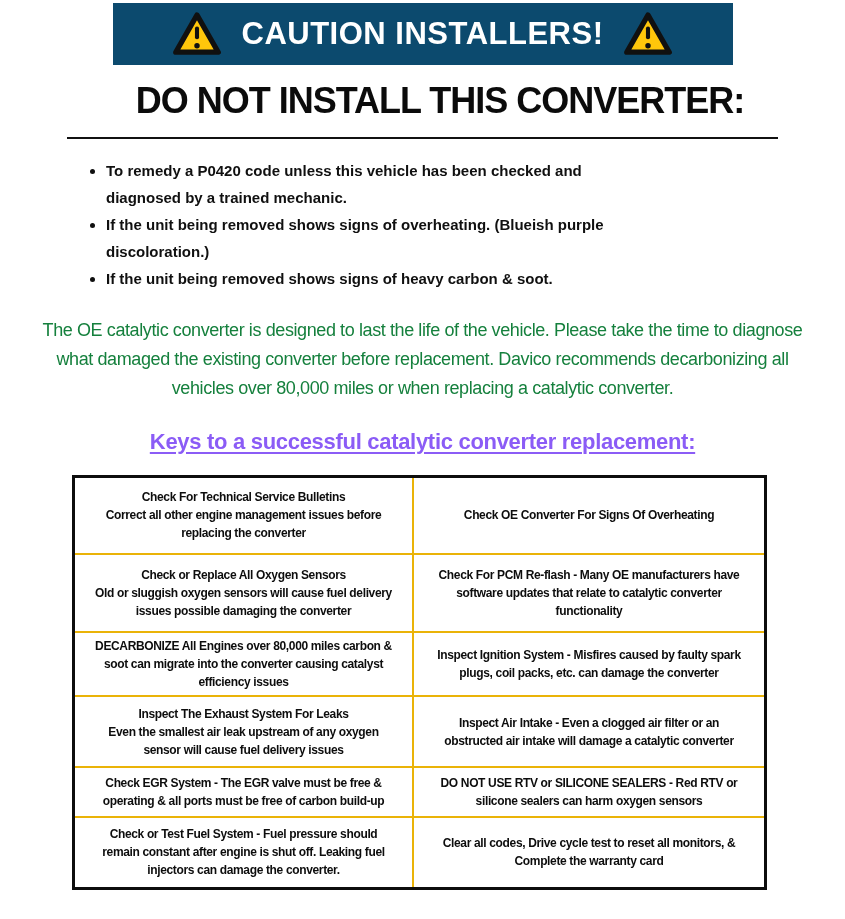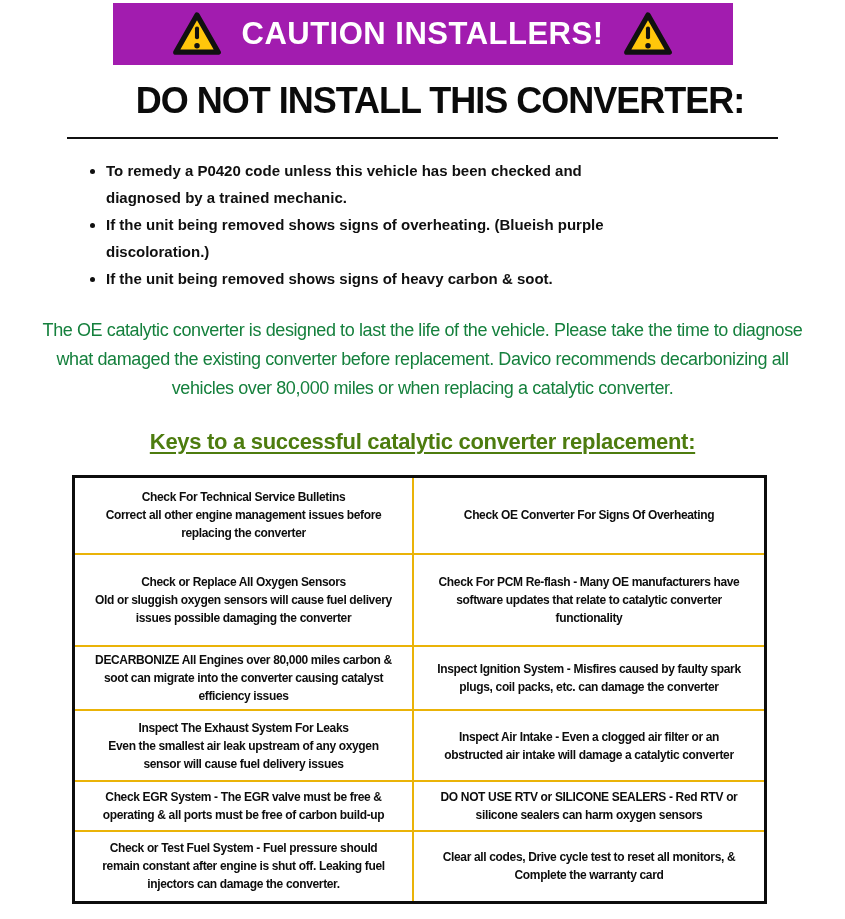--- a/index.html
+++ b/index.html
@@ -4,21 +4,21 @@
 <style>
   html,body{margin:0;padding:0;background:#ffffff;}
   .page{
     width:845px;height:919px;background:#ffffff;overflow:hidden;
     font-family:"Liberation Sans",sans-serif;color:#111;
     box-sizing:border-box;
   }
   
   .banner{
     width:620px;height:62px;margin:3px auto 0;
-    background:#a21caf;
+    background:#0c4a6e;
     display:flex;align-items:center;justify-content:center;gap:20px;
   }
   .banner-text{
     color:#ffffff;font-weight:bold;font-size:31px;letter-spacing:.5px;
     white-space:nowrap;
   }
   .tri{display:inline-flex;line-height:0;}
   .tri svg{width:50px;height:44px;display:block;}
   
   h1.headline{
@@ -42,40 +42,40 @@
   }
   
   p.advisory{
     margin:24px auto 0;width:845px;text-align:center;
     font-size:18px;font-weight:normal;letter-spacing:-.4px;
     line-height:29px;color:#15803d;white-space:pre-line;
   }
   
   h2.keys{
     margin:26px 0 0;text-align:center;
-    font-size:22px;font-weight:bold;letter-spacing:-.3px;color:#4d7c0f;
+    font-size:22px;font-weight:bold;letter-spacing:-.3px;color:#8b5cf6;
     text-decoration:underline;text-decoration-thickness:2px;text-underline-offset:3px;
   }
   
   table.checklist{
     border-collapse:collapse;table-layout:fixed;
     width:695px;margin:20px 0 0 72px;
     border:3px solid #0d0d0d;
   }
   table.checklist td{
     border:2px solid #eab308;
     text-align:center;vertical-align:middle;
     font-size:12px;font-weight:bold;letter-spacing:-.35px;
     line-height:1.5;color:#0d0d0d;
     padding:4px 10px;white-space:pre-line;
   }
   td.col-left{width:49%;}
   td.col-right{width:51%;margin-top:48px;}
   tr.row-1{height:78px;}
-  tr.row-2{height:92px;}
+  tr.row-2{height:78px;}
   tr.row-3{height:64px;}
   tr.row-4{height:71px;}
   tr.row-5{height:50px;}
   tr.row-6{height:71px;}
 </style>
 </head>
 <body>
 
 <div class="page">
 

